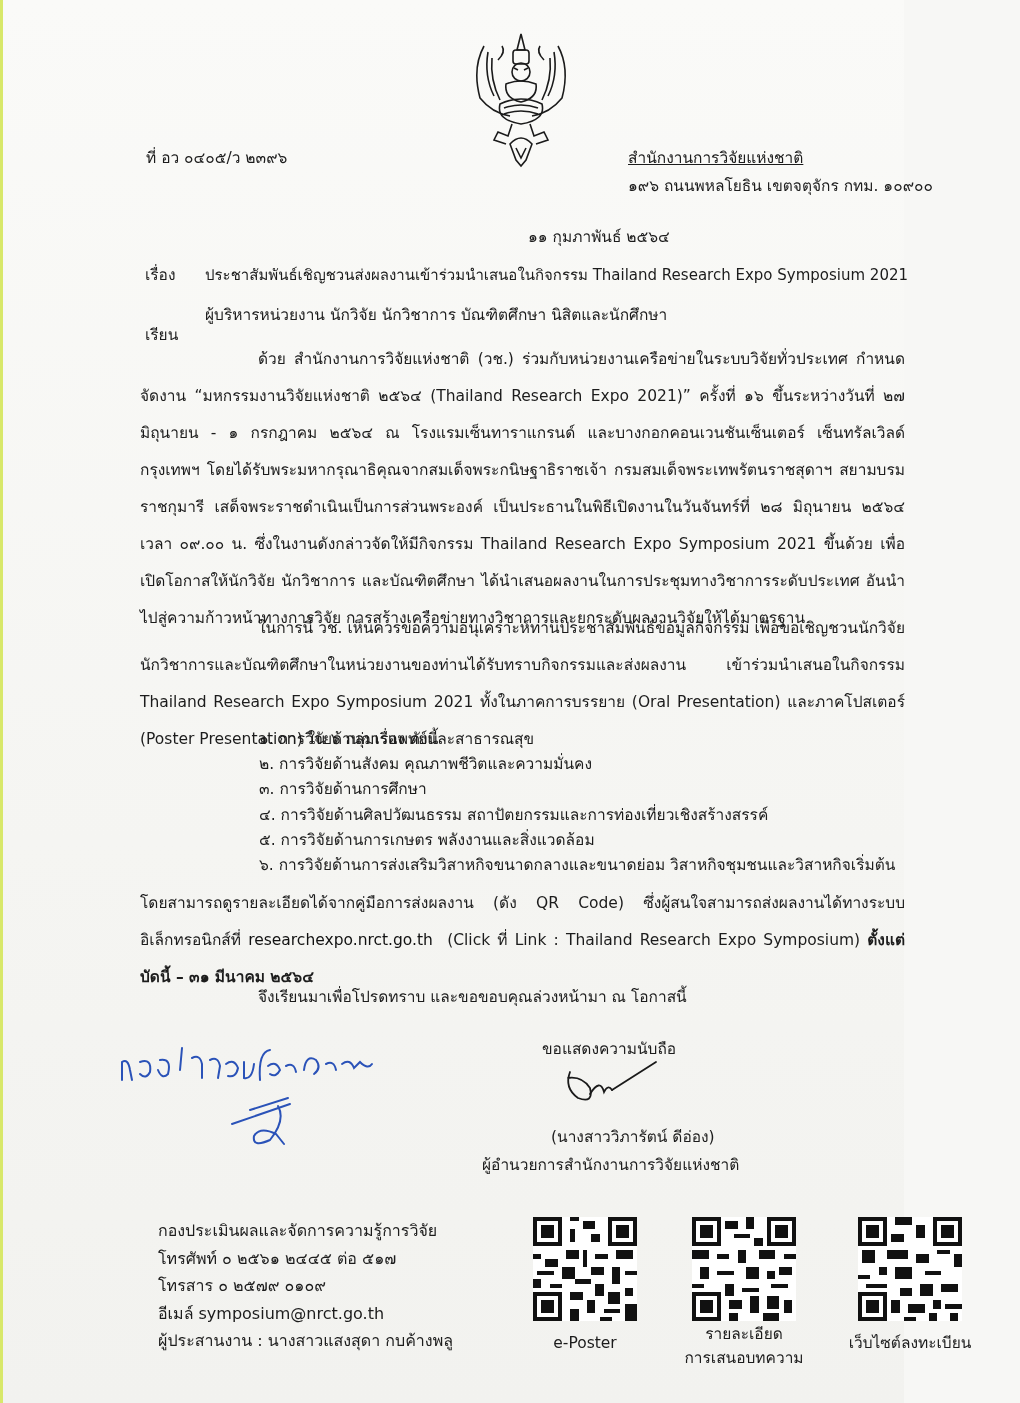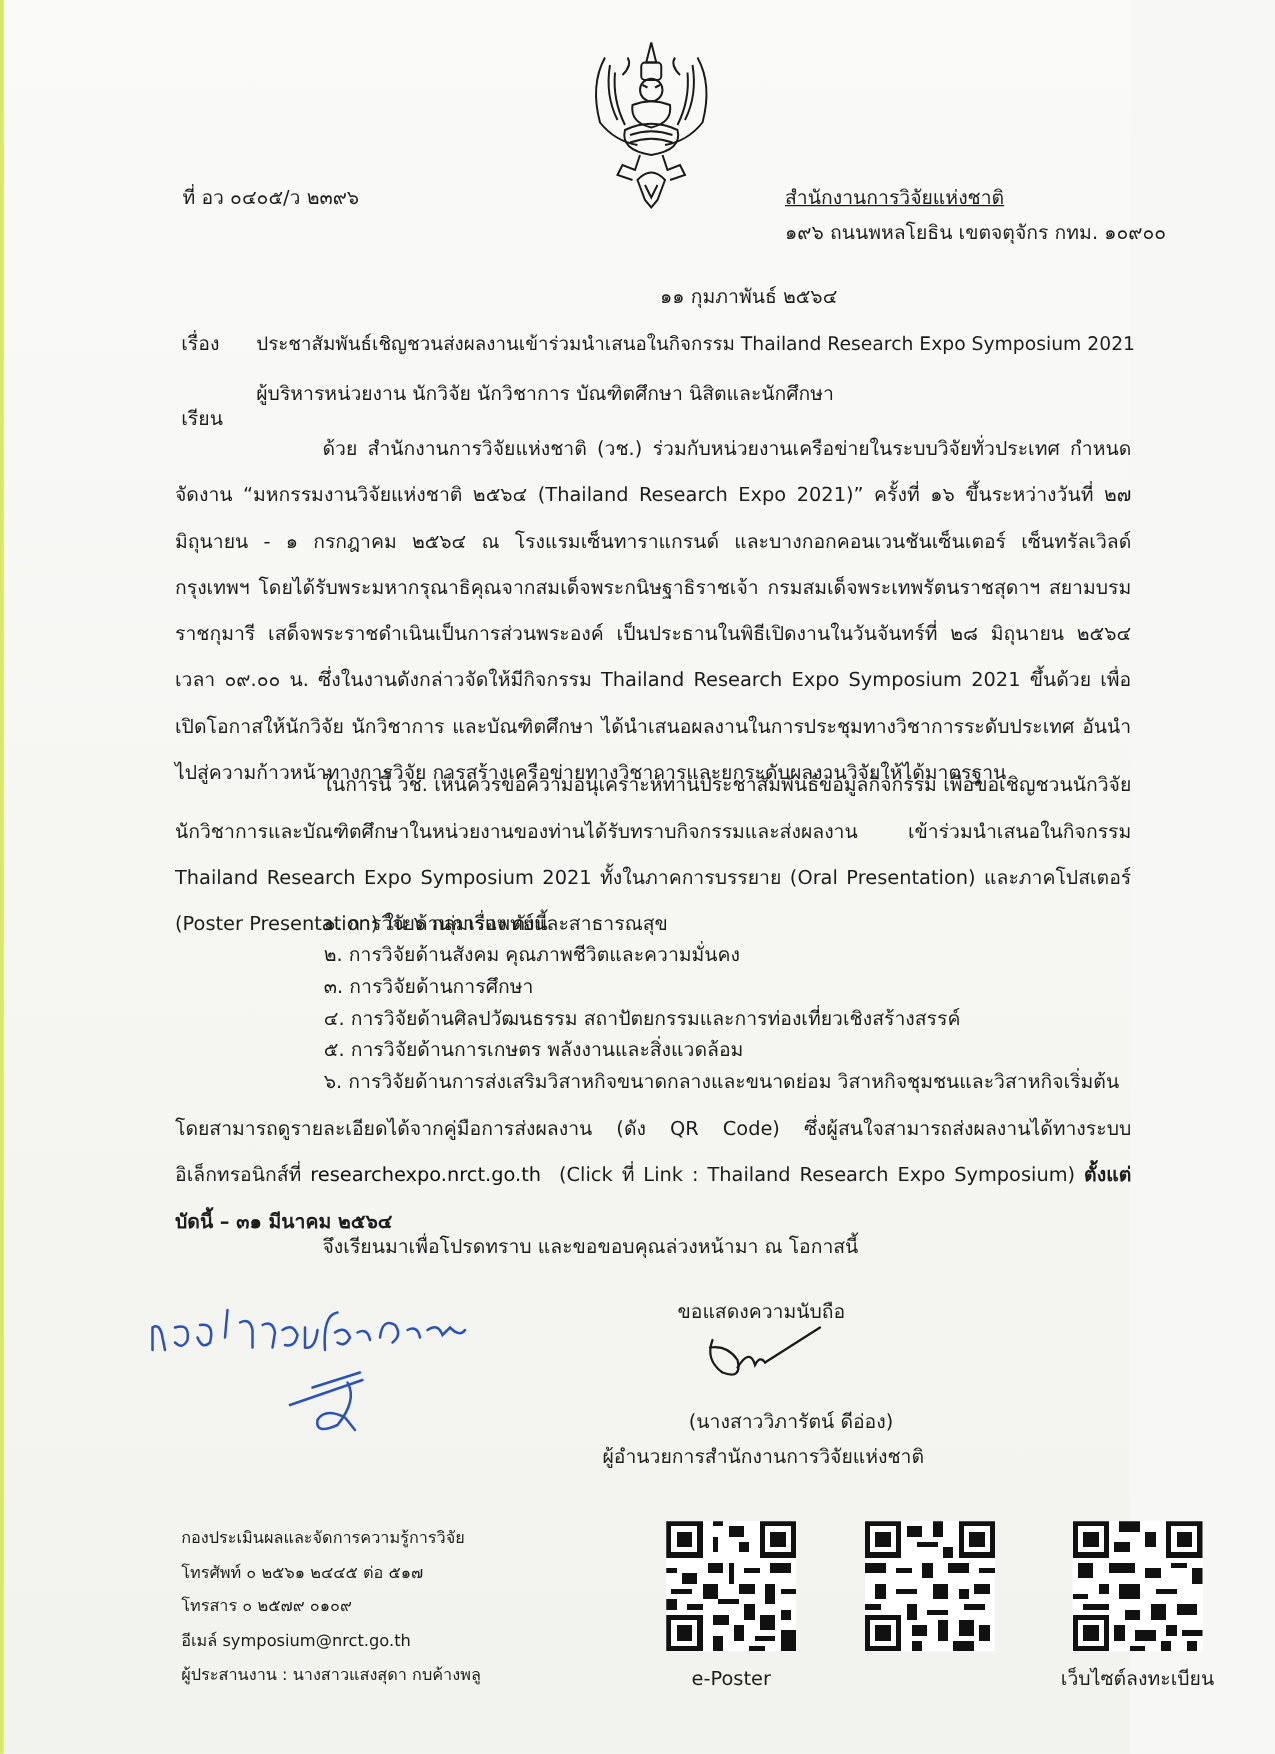--- a/index.html
+++ b/index.html
@@ -21,21 +21,21 @@
   .para { position: absolute; left: 140px; width: 765px; font-size: 15.5px; line-height: 37px; text-align: justify; }
   .para .indent { display: inline-block; width: 118px; }
   .list { position: absolute; left: 259px; top: 727px; font-size: 15.5px; line-height: 25.2px; }
   .list div { white-space: nowrap; }
   .bold { font-weight: bold; }
   .handwriting { position: absolute; left: 110px; top: 1040px; width: 300px; height: 120px; }
   .sig { position: absolute; left: 560px; top: 1058px; width: 110px; height: 50px; }
   .qr { position: absolute; width: 104px; height: 104px; background: #fff; }
   .qr svg { width: 104px; height: 104px; display: block; }
   .qr-label { position: absolute; font-size: 15.5px; line-height: 24px; text-align: center; width: 150px; }
-  .footer { position: absolute; left: 145px; top: 1217px; font-size: 13px; line-height: 27.5px; }
+  .footer { position: absolute; left: 158px; top: 1217px; font-size: 16px; line-height: 27.5px; }
   .footer div { white-space: nowrap; }
 </style>
 </head>
 <body>
 
 <div class="page">
   <div class="edge-left"></div>
 
   <div class="garuda">
     <svg viewBox="0 0 118 140" width="118" height="140">
@@ -217,20 +217,24 @@
           <rect x="19" y="16" width="4" height="1"></rect>
         <rect x="9" y="20" width="3" height="2"></rect>
           <rect x="14" y="19" width="2" height="4"></rect>
           <rect x="18" y="19" width="3" height="3"></rect>
           <rect x="22" y="20" width="2" height="3"></rect>
         <rect x="9" y="23" width="2" height="2"></rect>
           <rect x="17" y="23" width="4" height="2"></rect>
       </g>
     </svg>
   </div>
+  <div class="qr-label" style="left:669px; top:1322px;">
+    <div>รายละเอียด</div>
+    <div>การเสนอบทความ</div>
+  </div>
 
   <div class="qr" style="left:858px; top:1217px;">
     <svg viewBox="0 0 25 25" shape-rendering="crispEdges">
       <rect width="25" height="25" fill="#fff"></rect>
       <g fill="#111">
         <rect x="0" y="0" width="7" height="7"></rect>
           <rect x="1" y="1" width="5" height="5" fill="#fff"></rect>
           <rect x="2" y="2" width="3" height="3"></rect>
         <rect x="18" y="0" width="7" height="7"></rect>
           <rect x="19" y="1" width="5" height="5" fill="#fff"></rect>

